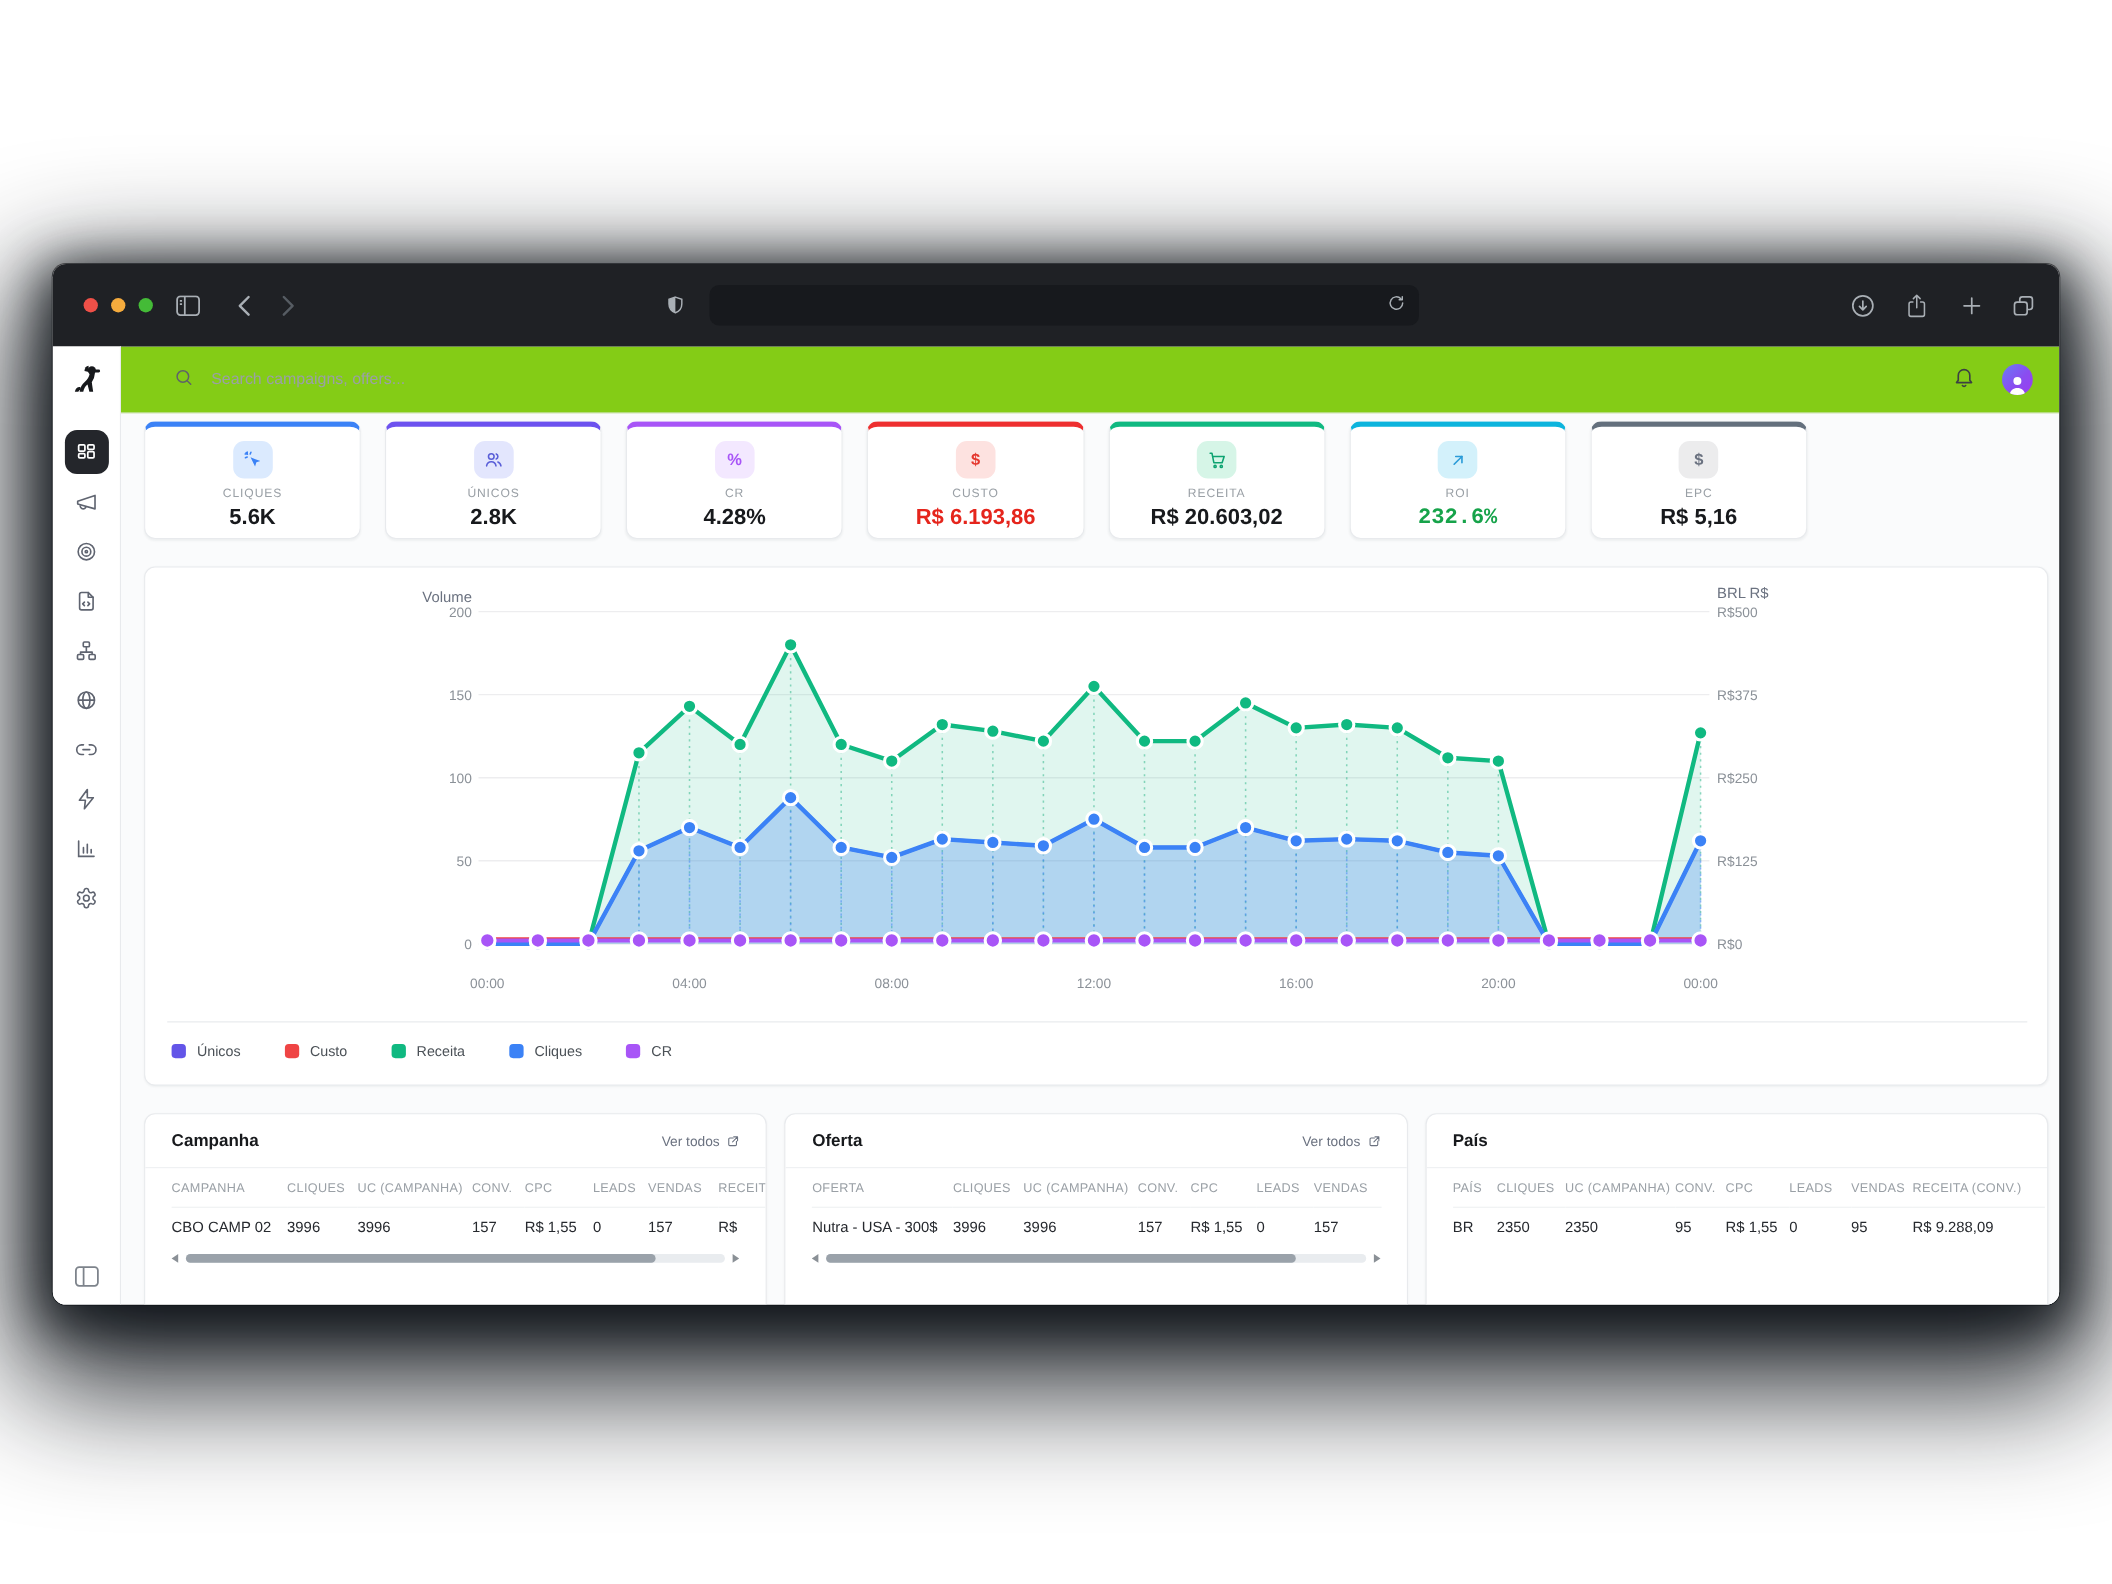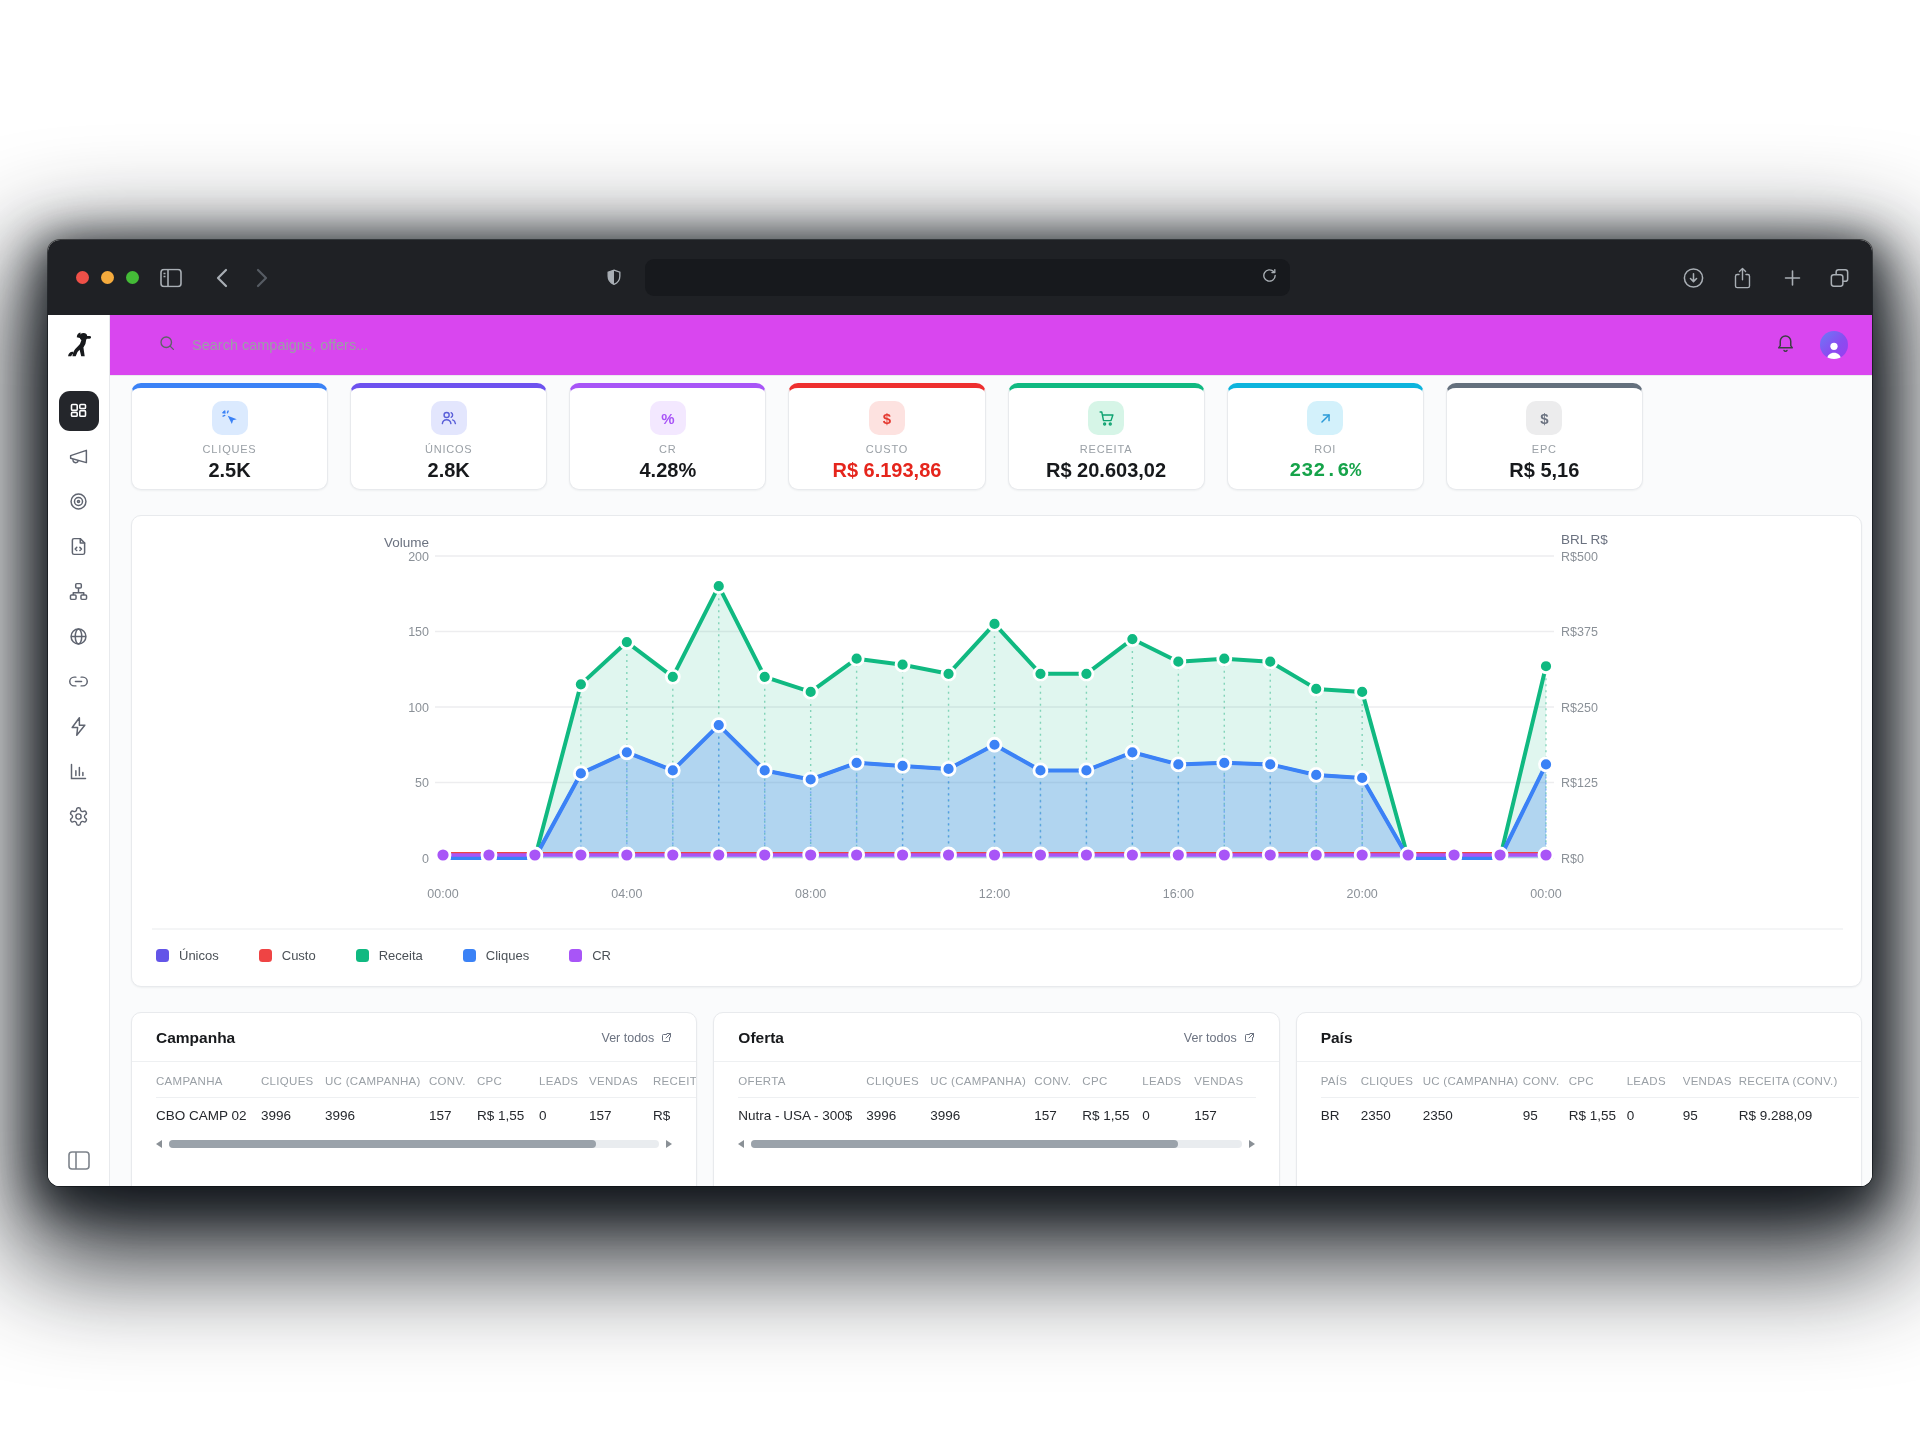--- a/index.html
+++ b/index.html
@@ -22,21 +22,21 @@
   .sidebar{position:relative;width:62px;box-sizing:border-box;border-right:1px solid #e8eaed;background:#fff;
     display:flex;flex-direction:column;align-items:center;flex:none;}
   .logo{margin-top:14px;width:32px;height:32px;display:flex;align-items:center;justify-content:center;}
   .nav{margin-top:30px;display:flex;flex-direction:column;align-items:center;gap:5px;}
   .nav-item{width:40px;height:40px;border-radius:11px;display:flex;align-items:center;justify-content:center;cursor:pointer;}
   .nav-item.active{background:#24262b;}
   .nav-item svg{stroke:#5f6470;}
   .nav-item.active svg{stroke:#ffffff;}
   .sidebar-bottom{position:absolute;bottom:16px;left:0;width:100%;display:flex;justify-content:center;}
   .content-col{flex:1;display:flex;flex-direction:column;min-width:0;}
-  .app-header{height:61px;box-sizing:border-box;border-bottom:1px solid #e9ebee;background:#d946ef;
+  .app-header{height:61px;box-sizing:border-box;border-bottom:1px solid #e9ebee;background:#84cc16;
     display:flex;align-items:center;padding:0 24px 0 48px;}
   .search-wrap{display:flex;align-items:center;gap:14px;flex:1;}
   .search-input{border:0;outline:0;font-size:14.5px;color:#202124;width:420px;background:transparent;
     font-family:"Liberation Sans","DejaVu Sans",sans-serif;}
   .search-input::placeholder{color:#9aa0a6;}
   .hdr-right{display:flex;align-items:center;gap:24px;}
   .avatar{width:28px;height:28px;border-radius:50%;overflow:hidden;background:linear-gradient(135deg,#6a7bf7 0%,#8a4df0 55%,#9b3df0 100%);
     display:flex;align-items:flex-end;justify-content:center;cursor:pointer;}
   .main{flex:1;background:#fafbfc;padding:0 10px 0 21px;overflow:hidden;}
   
@@ -261,21 +261,21 @@
         <main class="main">
           <div class="kpi-row" id="kpiRow">
   <div class="kpi" style="--accent: #3b82f6;">
     <div class="kpi-icon" style="background: rgb(219, 234, 254); color: rgb(59, 130, 246);">
                   <svg width="18" height="18" viewBox="0 0 24 24" fill="none" stroke="#3b82f6" stroke-width="1.9" stroke-linecap="round" stroke-linejoin="round">
                     <path d="m9 9 5.5 11 1.6-4.9L21 13.5z" fill="#3b82f6" stroke="none"></path>
                     <path d="M5 2.5v2.6M2.5 5h2.6M3.6 3.6l1.7 1.7M9.5 2.8 8.6 5M2.8 9.5 5 8.6"></path>
                   </svg>
                 </div>
     <div class="kpi-label">CLIQUES</div>
-    <div class="kpi-value" style="color: rgb(23, 25, 28);">2.5K</div>
+    <div class="kpi-value" style="color: rgb(23, 25, 28);">5.6K</div>
   </div>
 
   <div class="kpi" style="--accent: #6d52ef;">
     <div class="kpi-icon" style="background: rgb(227, 230, 253); color: rgb(90, 95, 216);">
                   <svg width="19" height="18" viewBox="0 0 24 24" fill="none" stroke="#5a5fd8" stroke-width="1.9" stroke-linecap="round">
                     <circle cx="9.5" cy="8" r="3.4"></circle>
                     <path d="M3.8 19.5c.5-3.3 2.8-5.2 5.7-5.2s5.2 1.9 5.7 5.2"></path>
                     <path d="M15.5 4.9a3.4 3.4 0 0 1 0 6.2M17.5 14.6c2 .7 3.3 2.4 3.7 4.9"></path>
                   </svg>
                 </div>

